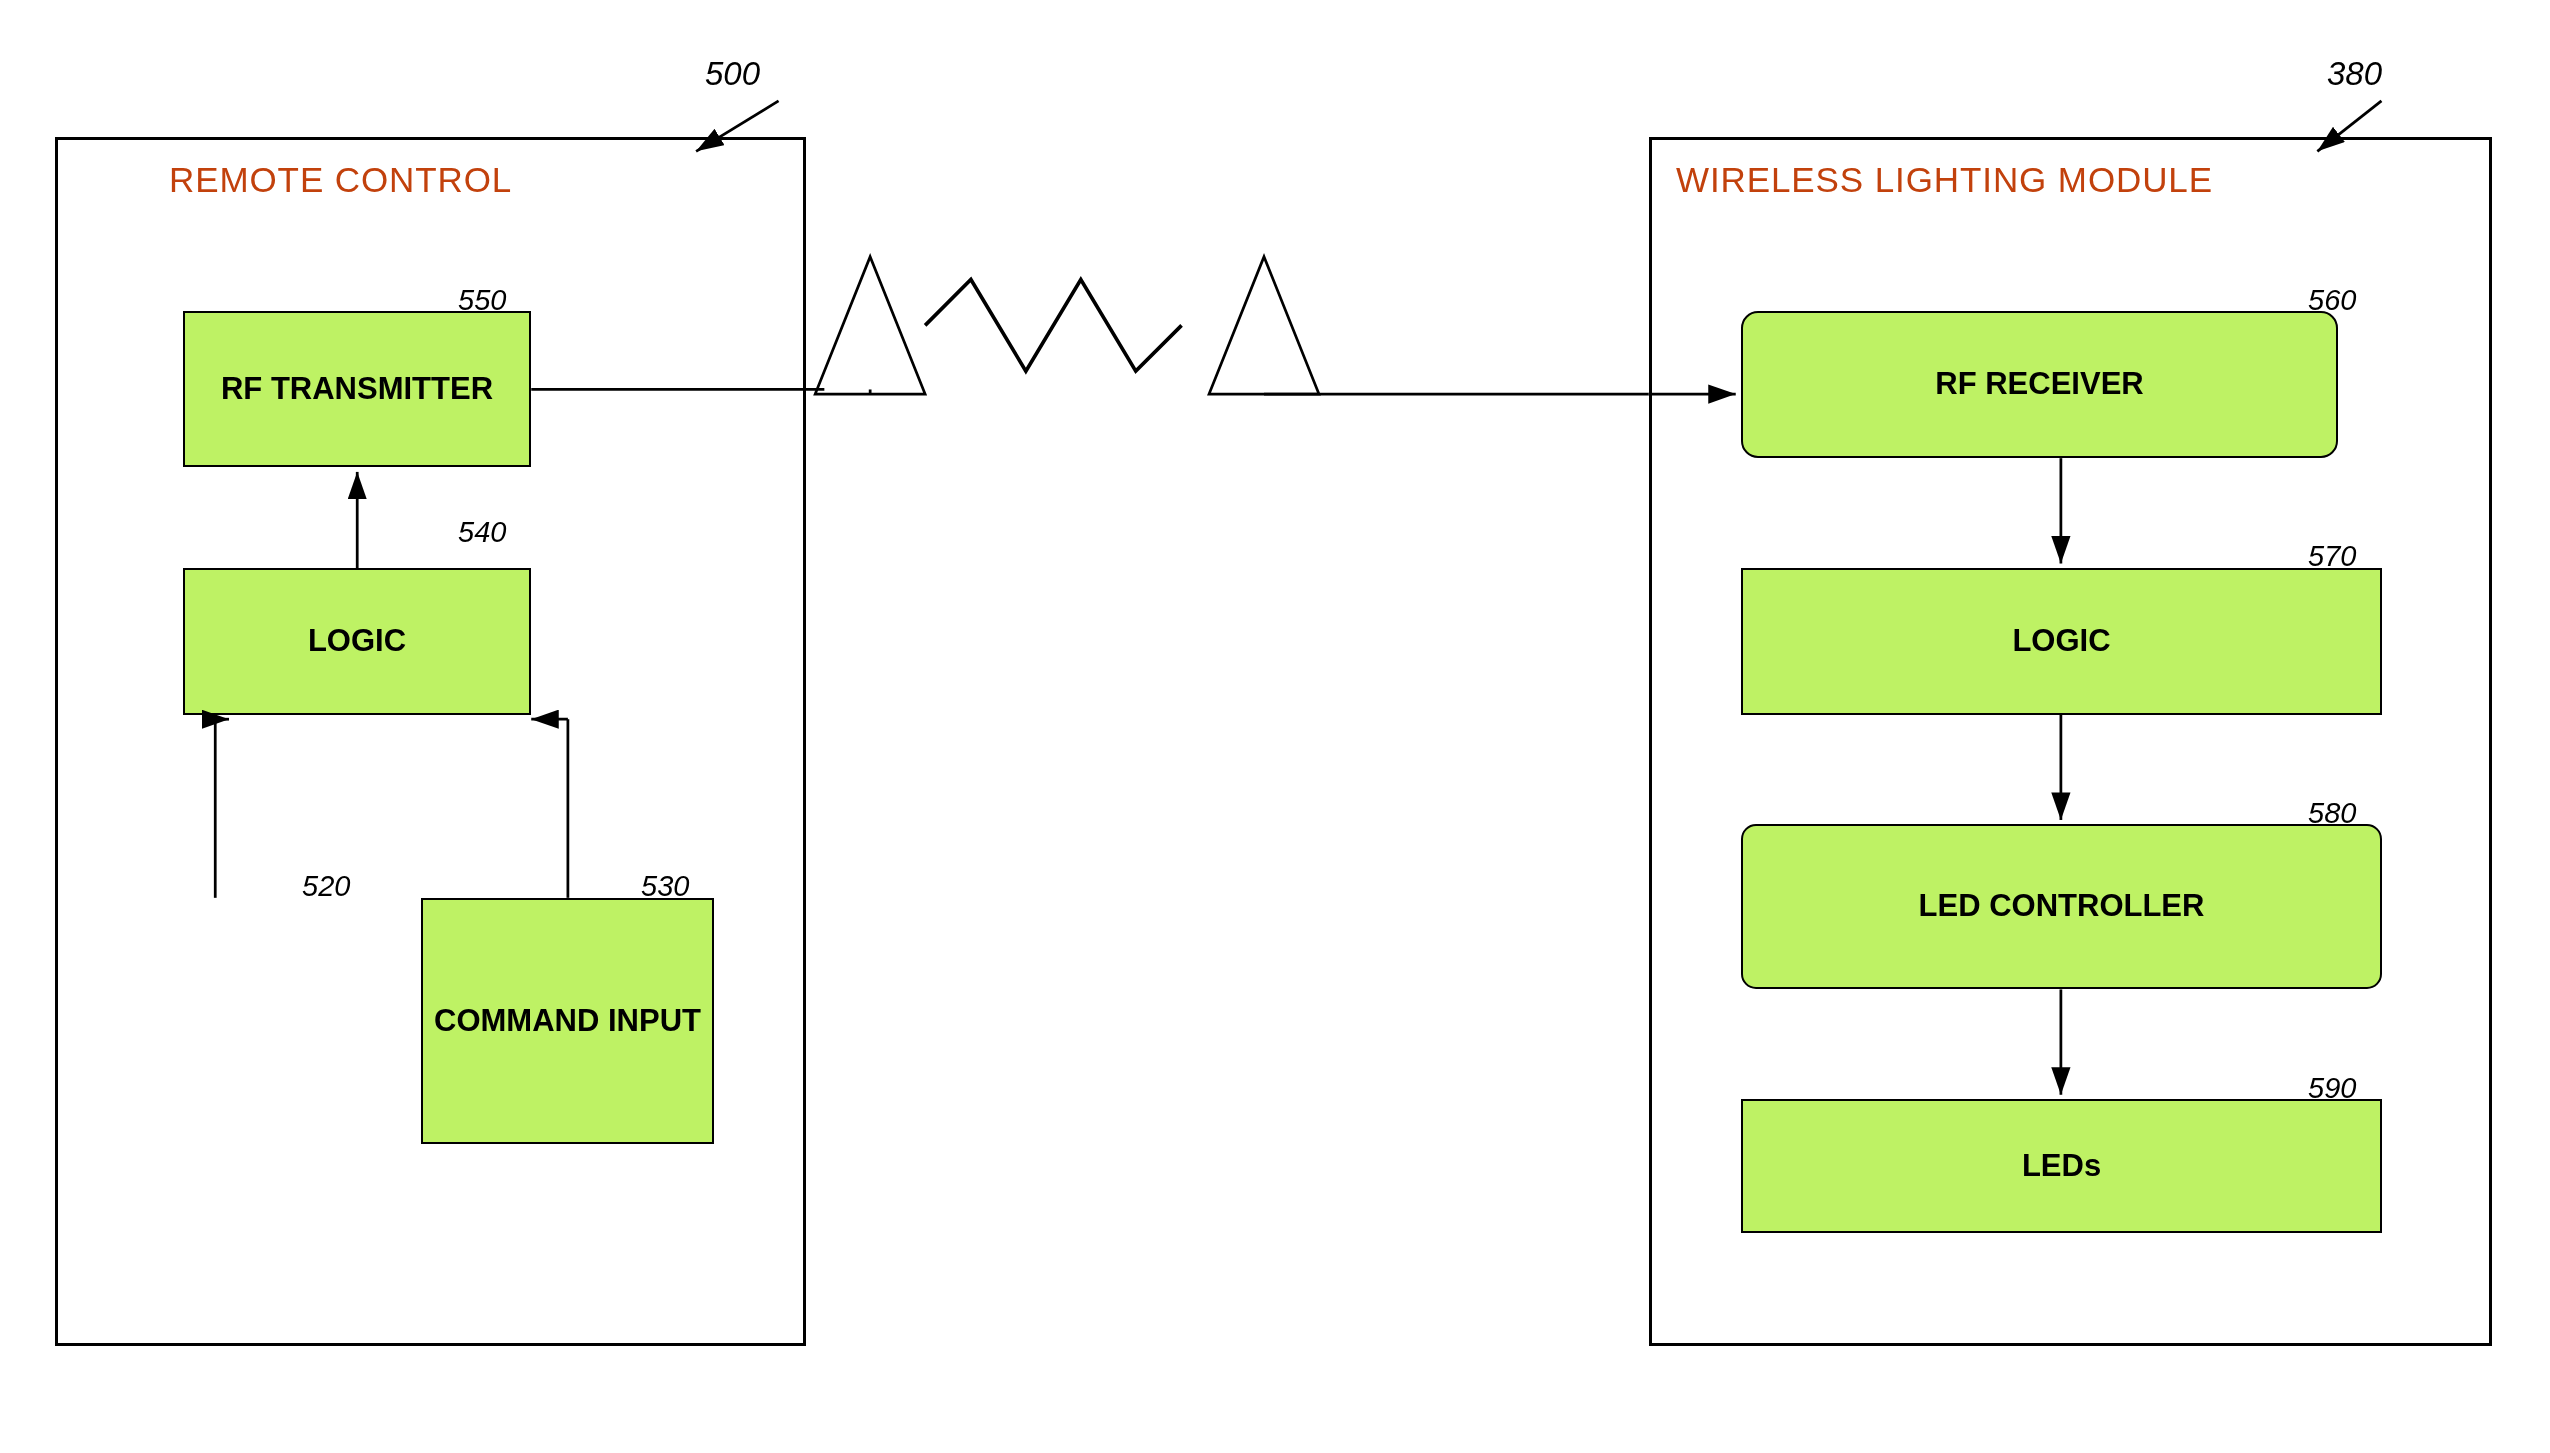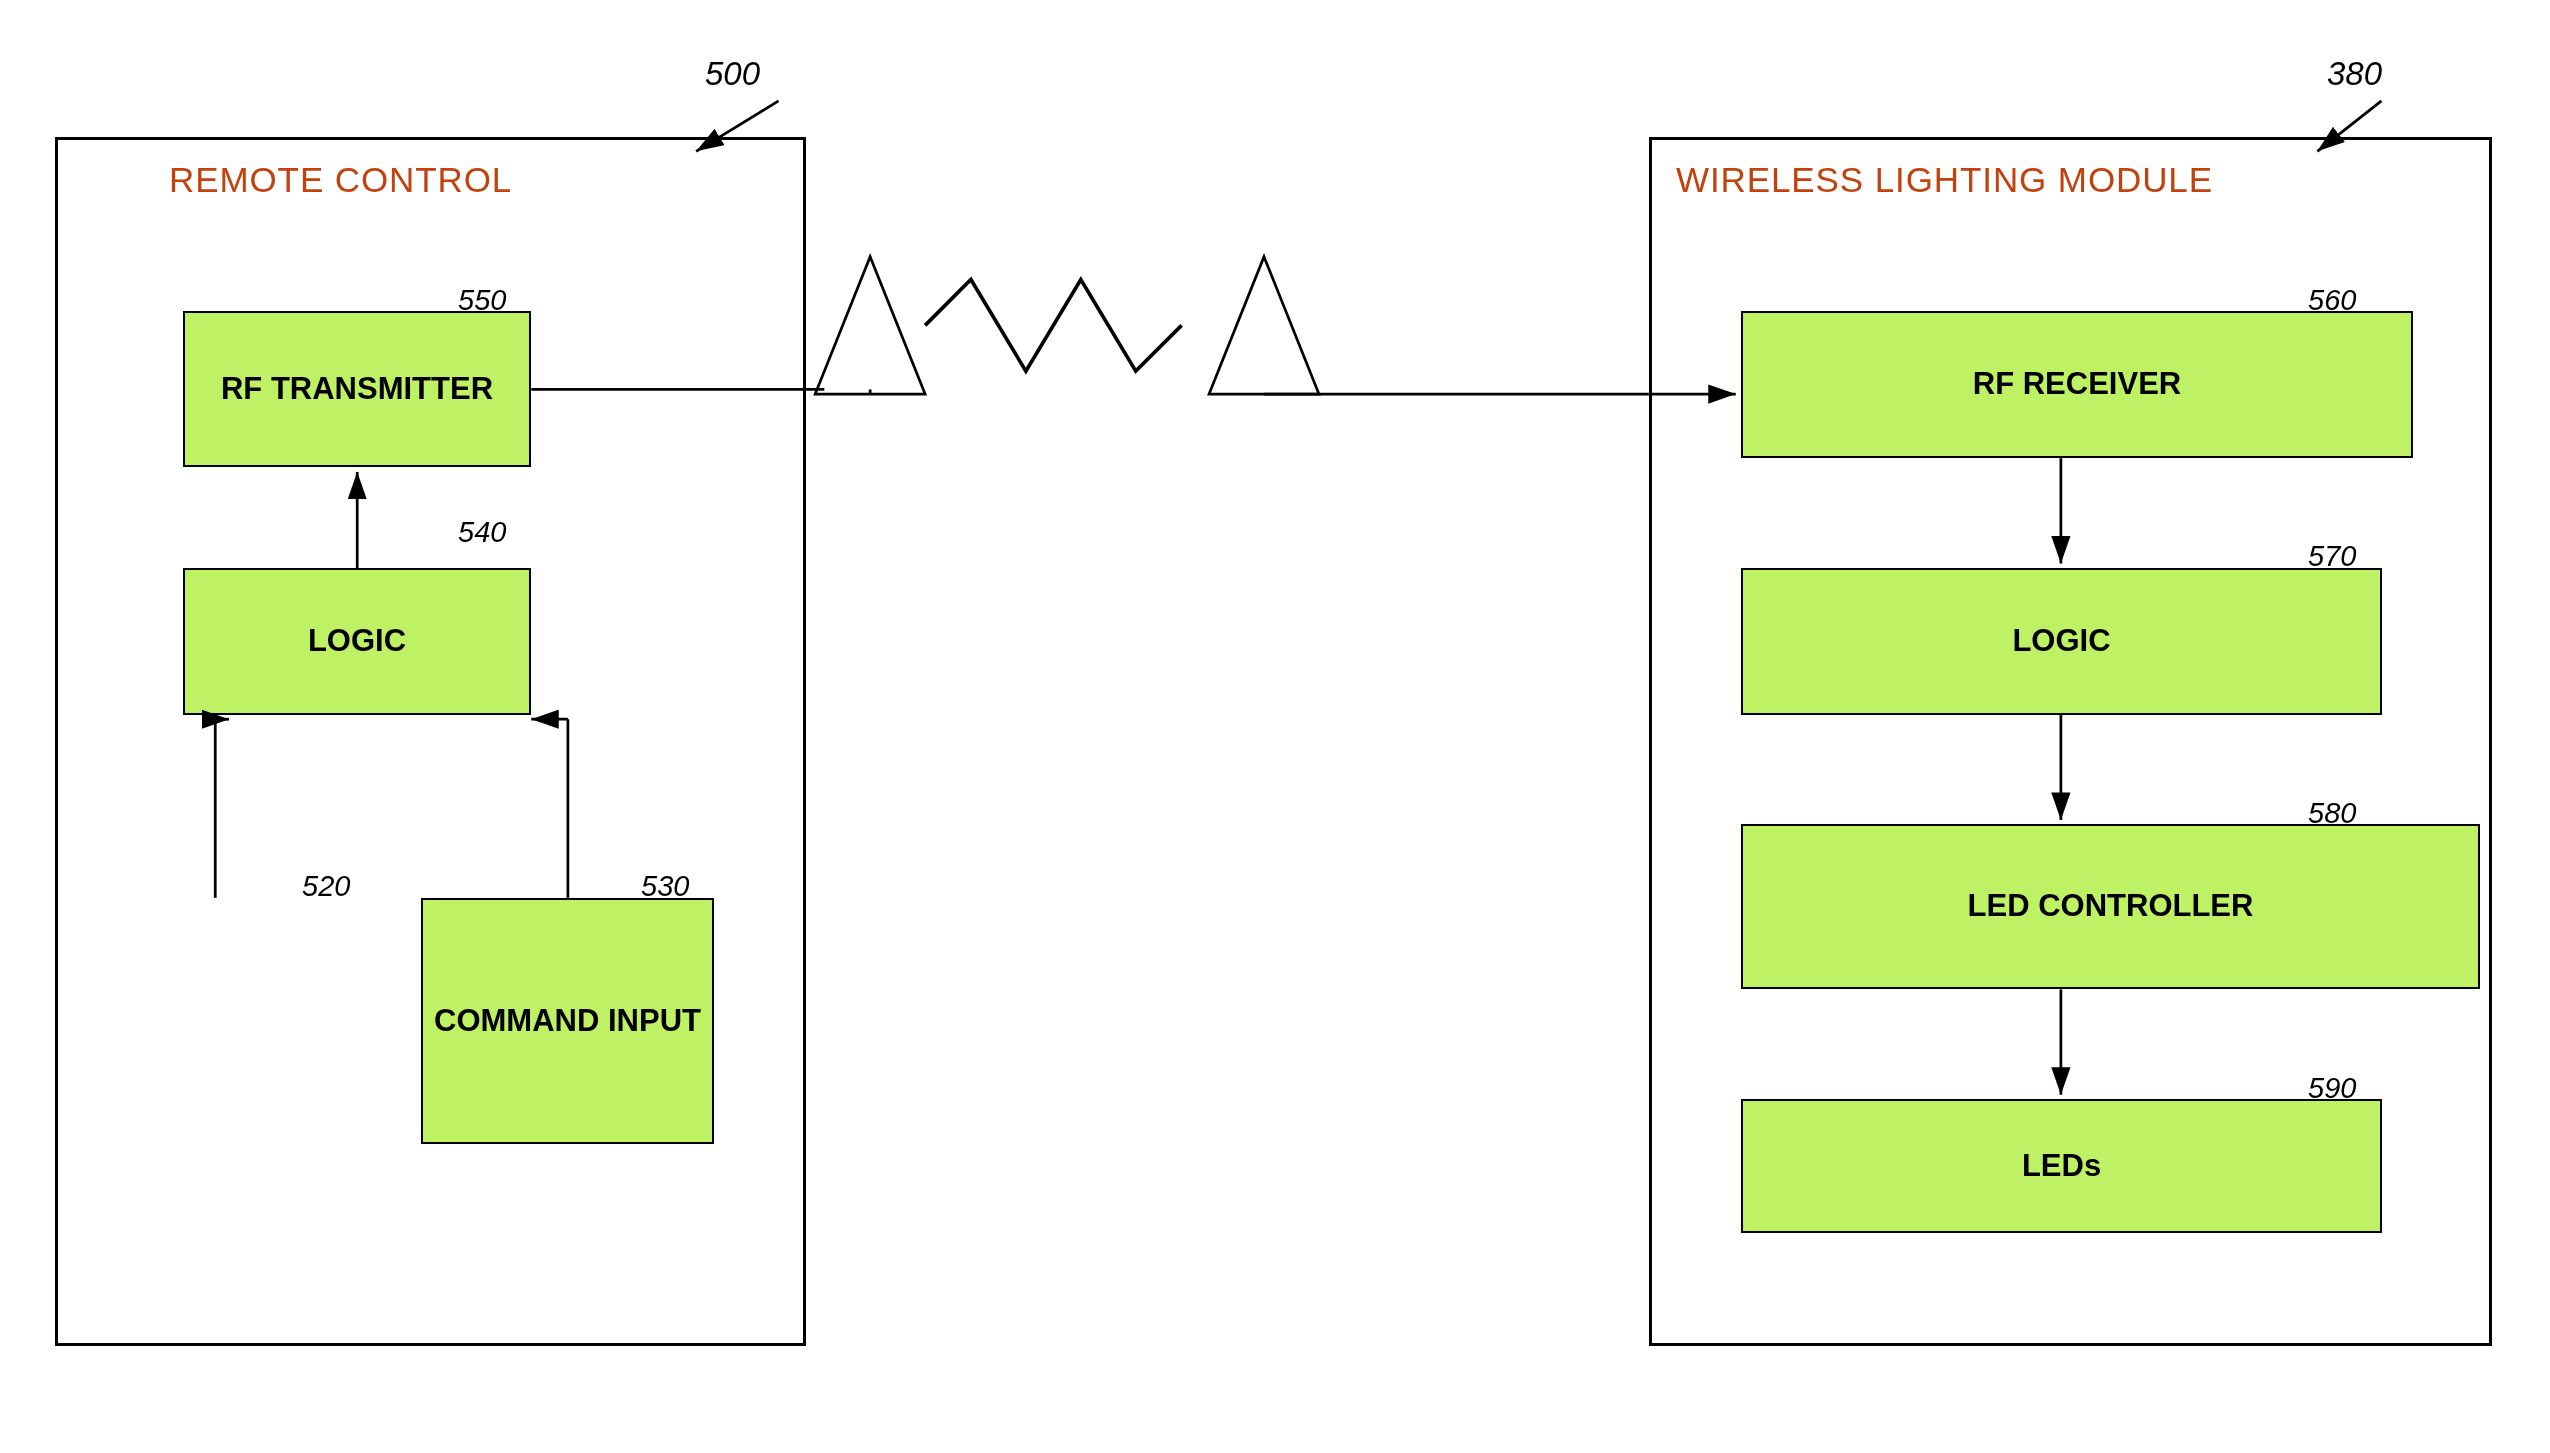--- a/index.html
+++ b/index.html
@@ -96,31 +96,31 @@
   </div>
   <div class="ref-num" style="top:516px; left:458px; font-size:29px;">540</div>
 
   <div class="ref-num" style="top:870px; left:302px; font-size:29px;">520</div>
 
   <div class="comp-box" style="top:898px; left:421px; width:293px; height:246px;">
     <span class="comp-box-label">COMMAND INPUT</span>
   </div>
   <div class="ref-num" style="top:870px; left:641px; font-size:29px;">530</div>
 
-  <div class="comp-box" style="top:311px; left:1741px; width:672px; height:147px;">
+  <div class="comp-box" style="top:311px; left:1741px; width:597px; height:147px;border-radius:17px;">
     <span class="comp-box-label">RF RECEIVER</span>
   </div>
   <div class="ref-num" style="top:284px; left:2308px; font-size:29px;">560</div>
 
   <div class="comp-box" style="top:568px; left:1741px; width:641px; height:147px;">
     <span class="comp-box-label">LOGIC</span>
   </div>
   <div class="ref-num" style="top:540px; left:2308px; font-size:29px;">570</div>
 
-  <div class="comp-box" style="top:824px; left:1741px; width:739px; height:165px;">
+  <div class="comp-box" style="top:824px; left:1741px; width:641px; height:165px;border-radius:15px;">
     <span class="comp-box-label">LED CONTROLLER</span>
   </div>
   <div class="ref-num" style="top:797px; left:2308px; font-size:29px;">580</div>
 
   <div class="comp-box" style="top:1099px; left:1741px; width:641px; height:134px;">
     <span class="comp-box-label">LEDs</span>
   </div>
   <div class="ref-num" style="top:1072px; left:2308px; font-size:29px;">590</div>
 
   <svg class="arrows-svg" viewBox="0 0 2784 1587" width="2550" height="1454">

